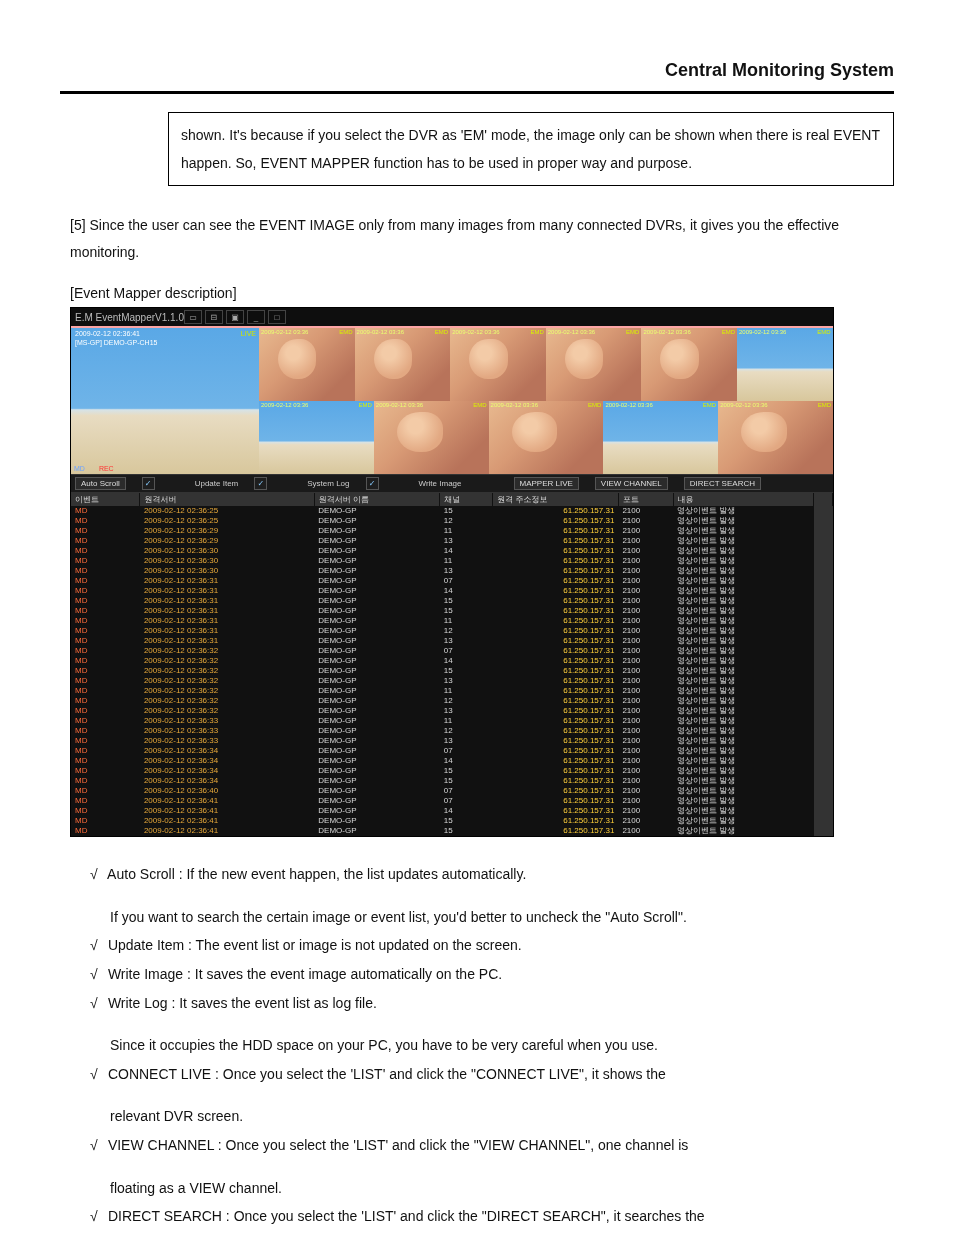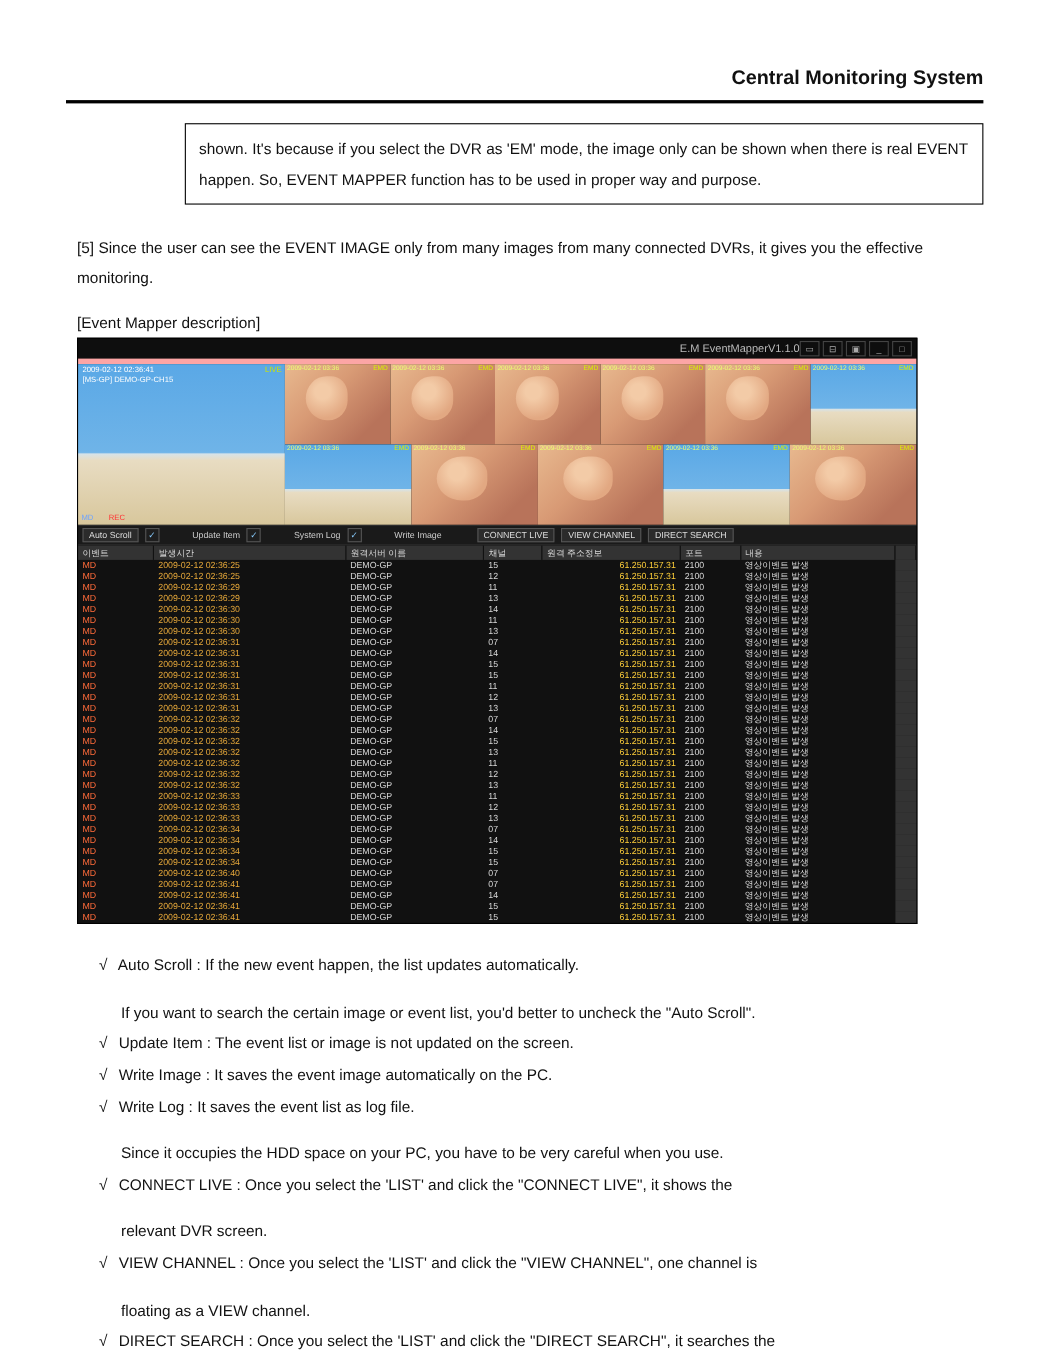--- a/index.html
+++ b/index.html
@@ -5,39 +5,39 @@
   html,body{margin:0;padding:0;background:#fff;font-family:"Trebuchet MS","Segoe UI",Arial,sans-serif;color:#111;}
   .page{width:954px;min-height:1235px;margin:0 auto;position:relative;box-sizing:border-box;padding:40px 60px 30px 60px;}
   .title{text-align:right;font-weight:bold;font-size:18px;margin:20px 0 10px 0;}
   hr.heavy{border:none;border-top:3px solid #000;margin:6px 0 18px 0;}
   .note-box{border:1px solid #000;margin:0 0 26px 108px;padding:8px 12px;font-size:14px;line-height:2.0;}
   .para{font-size:14px;line-height:1.9;margin:16px 0 20px 0;padding-left:10px;}
   .para.indent{padding-left:10px;}
   .sub-title{font-size:14px;margin:0 0 6px 10px;}
   
   .shot{width:762px;margin:0 0 24px 10px;background:#000;color:#fff;font-size:9px;border:1px solid #000;}
-  .shot-titlebar{height:18px;background:#0e0e0e;display:flex;align-items:center;justify-content:flex-end;padding:0 4px;border-bottom:5px solid #fca5a5;}
+  .shot-titlebar{height:18px;background:#0e0e0e;display:flex;align-items:center;justify-content:flex-start;padding:0 4px;border-bottom:2px solid #fca5a5;}
   .shot-titlebar .ttext{color:#bbb;font-size:10px;}
   .shot-titlebar .tbtns{display:flex;gap:3px;}
   .shot-titlebar .tbtns span{width:16px;height:12px;border:1px solid #444;display:inline-flex;align-items:center;justify-content:center;color:#aaa;font-size:8px;}
   .shot-videos{display:flex;flex-wrap:wrap;}
   .vid-large{width:188px;height:146px;position:relative;overflow:hidden;}
   .vid-sm{width:95px;height:73px;position:relative;overflow:hidden;}
   .vid-mid{width:118px;height:73px;position:relative;overflow:hidden;}
   .beach{background:linear-gradient(to bottom,#5aa8e6 0%,#6fb4e8 55%,#d6e3e8 56%,#e8dcc2 60%,#d8c79c 100%);}
   .face{background:linear-gradient(135deg,#e8b98f 0%,#d89a75 40%,#b8735a 80%);position:relative;}
   .face::after{content:"";position:absolute;top:15%;left:20%;width:40%;height:55%;background:radial-gradient(circle at 40% 35%,#f3cba7 20%,#e2a882 70%);border-radius:50% 40% 45% 50%;}
   .vid-sm::before,.vid-large::before,.vid-mid::before{content:attr(data-label);position:absolute;top:1px;left:2px;font-size:6px;color:#eaff70;}
   .vid-large .bl{position:absolute;bottom:2px;left:3px;font-size:7px;}
   .vid-large .bl .md{color:#6ea4ff;}
   .vid-large .bl .rec{color:#f33;margin-left:14px;}
   .vid-large .tl{position:absolute;top:2px;left:4px;color:#fff;font-size:7px;line-height:1.2;}
   .vid-large .tr{position:absolute;top:2px;right:3px;color:#cfe400;font-size:7px;}
   .vid-sm .br,.vid-mid .br{position:absolute;top:1px;right:2px;font-size:6px;color:#d8f000;}
-  .shot-toolbar{height:17px;background:#1a1a1a;display:flex;align-items:center;gap:6px;padding:0 4px;border-top:1px solid #333;border-bottom:1px solid #333;}
+  .shot-toolbar{height:17px;background:#1a1a1a;display:flex;align-items:center;gap:16px;padding:0 4px;border-top:1px solid #333;border-bottom:1px solid #333;}
   .tool-btn{border:1px solid #555;background:#2b2b2b;color:#ddd;padding:1px 5px;font-size:8px;}
   .tool-chk{width:11px;height:11px;background:#1e1e1e;border:1px solid #555;display:inline-flex;align-items:center;justify-content:center;color:#8cf;font-size:8px;}
   .tool-label{color:#ccc;font-size:8px;margin-left:24px;}
   .shot-table{width:100%;border-collapse:collapse;background:#111;}
   .shot-table th{background:#333;color:#d9d9d9;font-size:8px;font-weight:normal;text-align:left;padding:1px 4px;border-right:1px solid #111;}
   .shot-table td{font-size:8px;padding:0 4px;line-height:1.25;}
   .shot-table td.evt{color:#ff6b3a;}
   .shot-table td.ts{color:#e6a83a;}
   .shot-table td.ip{color:#ffcf3a;text-align:right;}
   .shot-table td.plain{color:#d8d8d8;}
@@ -116,29 +116,29 @@
     </div>
     <div class="shot-toolbar">
       <span class="tool-btn">Auto Scroll</span>
       <span class="tool-chk">✓</span>
       <span class="tool-label">Update Item</span>
       <span class="tool-chk">✓</span>
       <span class="tool-label">System Log</span>
       <span class="tool-chk">✓</span>
       <span class="tool-label">Write Image</span>
       <span style="flex:0 0 20px"></span>
-      <span class="tool-btn">CONNECT LIVE</span>
+      <span class="tool-btn">MAPPER LIVE</span>
       <span class="tool-btn">VIEW CHANNEL</span>
       <span class="tool-btn">DIRECT SEARCH</span>
     </div>
     <table class="shot-table">
       <thead>
           <tr id="thead-row">
             <th>이벤트</th>
-            <th>발생시간</th>
+            <th>원격서버</th>
             <th>원격서버 이름</th>
             <th>채널</th>
             <th>원격 주소정보</th>
             <th>포트</th>
             <th>내용</th>
             <th class="scroll-col"></th>
           </tr>
         </thead>
       <tbody id="tbody">
           <tr>

